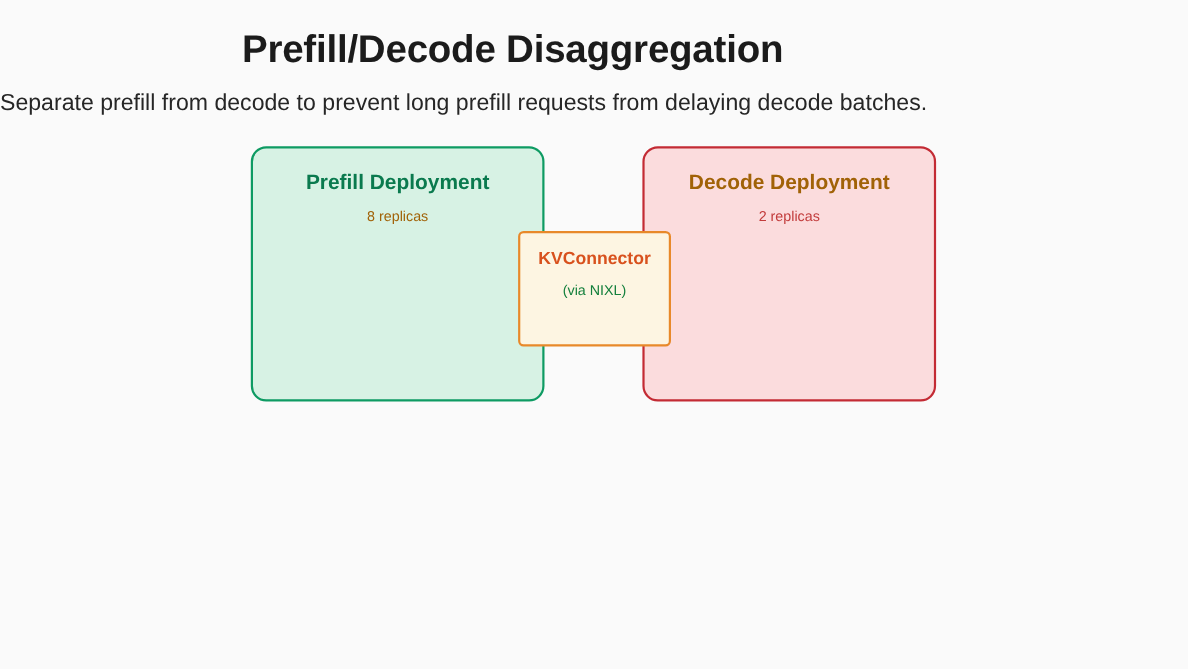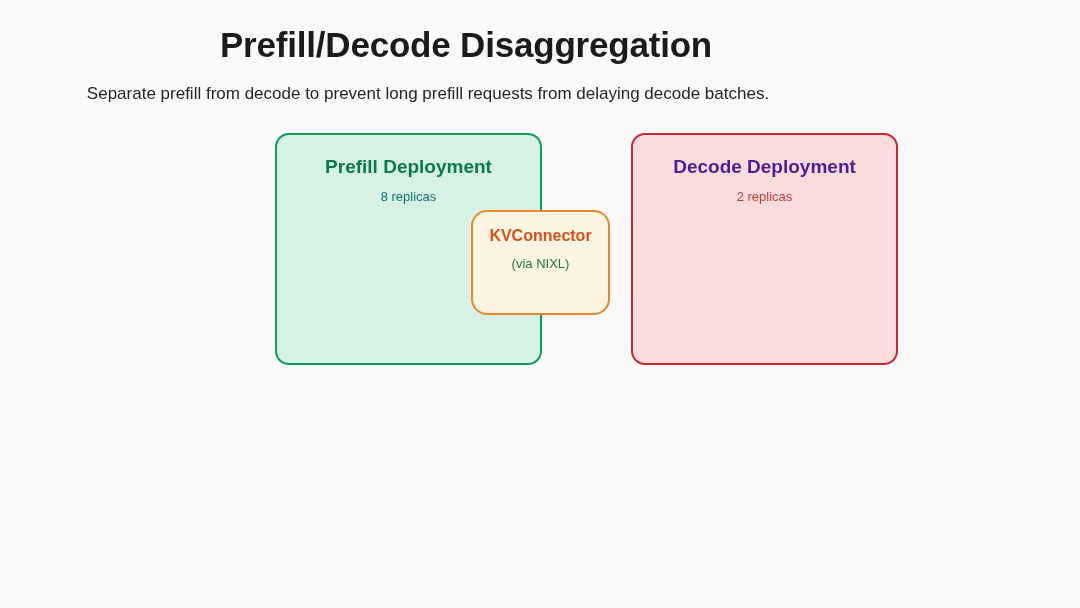--- a/index.html
+++ b/index.html
@@ -33,36 +33,34 @@
     color: #1b1b1b;
     letter-spacing: -0.2px;
     line-height: 42px;
     white-space: nowrap;
   }
   #page-subtitle {
     position: absolute;
     left: 0;
     top: 82px;
     width: 856px;
-    text-align: center;
-    font-size: 17px;
+    font-size: 21px;
     font-weight: normal;
     color: #262626;
     line-height: 24px;
     white-space: nowrap;
   }
 
   
   .deployment-box {
     position: absolute;
     box-sizing: border-box;
     border-radius: 14px;
     border-style: solid;
     border-width: 2px;
-    margin-left: 47px;
   }
   #prefill-box {
     left: 228px;
     top: 133px;
     width: 267px;
     height: 232px;
     background: #d7f2e4;
     border-color: #0e9b63;
   }
   #decode-box {
@@ -89,35 +87,35 @@
     left: 0;
     right: 0;
     top: 53px;
     text-align: center;
     font-size: 13px;
     font-weight: normal;
     line-height: 18px;
     white-space: nowrap;
   }
   #prefill-box .box-title { color: #0a7a4e; }
-  #prefill-box .box-sub   { color: #0f766e; }
-  #decode-box .box-title  { color: #4c1d95; }
+  #prefill-box .box-sub   { color: #a16207; }
+  #decode-box .box-title  { color: #a16207; }
   #decode-box .box-sub    { color: #c23b3b; }
 
   
   #kv-box {
     position: absolute;
     box-sizing: border-box;
     left: 471px;
     top: 210px;
     width: 139px;
     height: 105px;
     background: #fdf5e2;
     border: 2px solid #e8892a;
-    border-radius: 16px;
+    border-radius: 5px;
     z-index: 5;
   }
   #kv-title {
     position: absolute;
     left: 0;
     right: 0;
     top: 14px;
     text-align: center;
     font-size: 16px;
     font-weight: bold;

